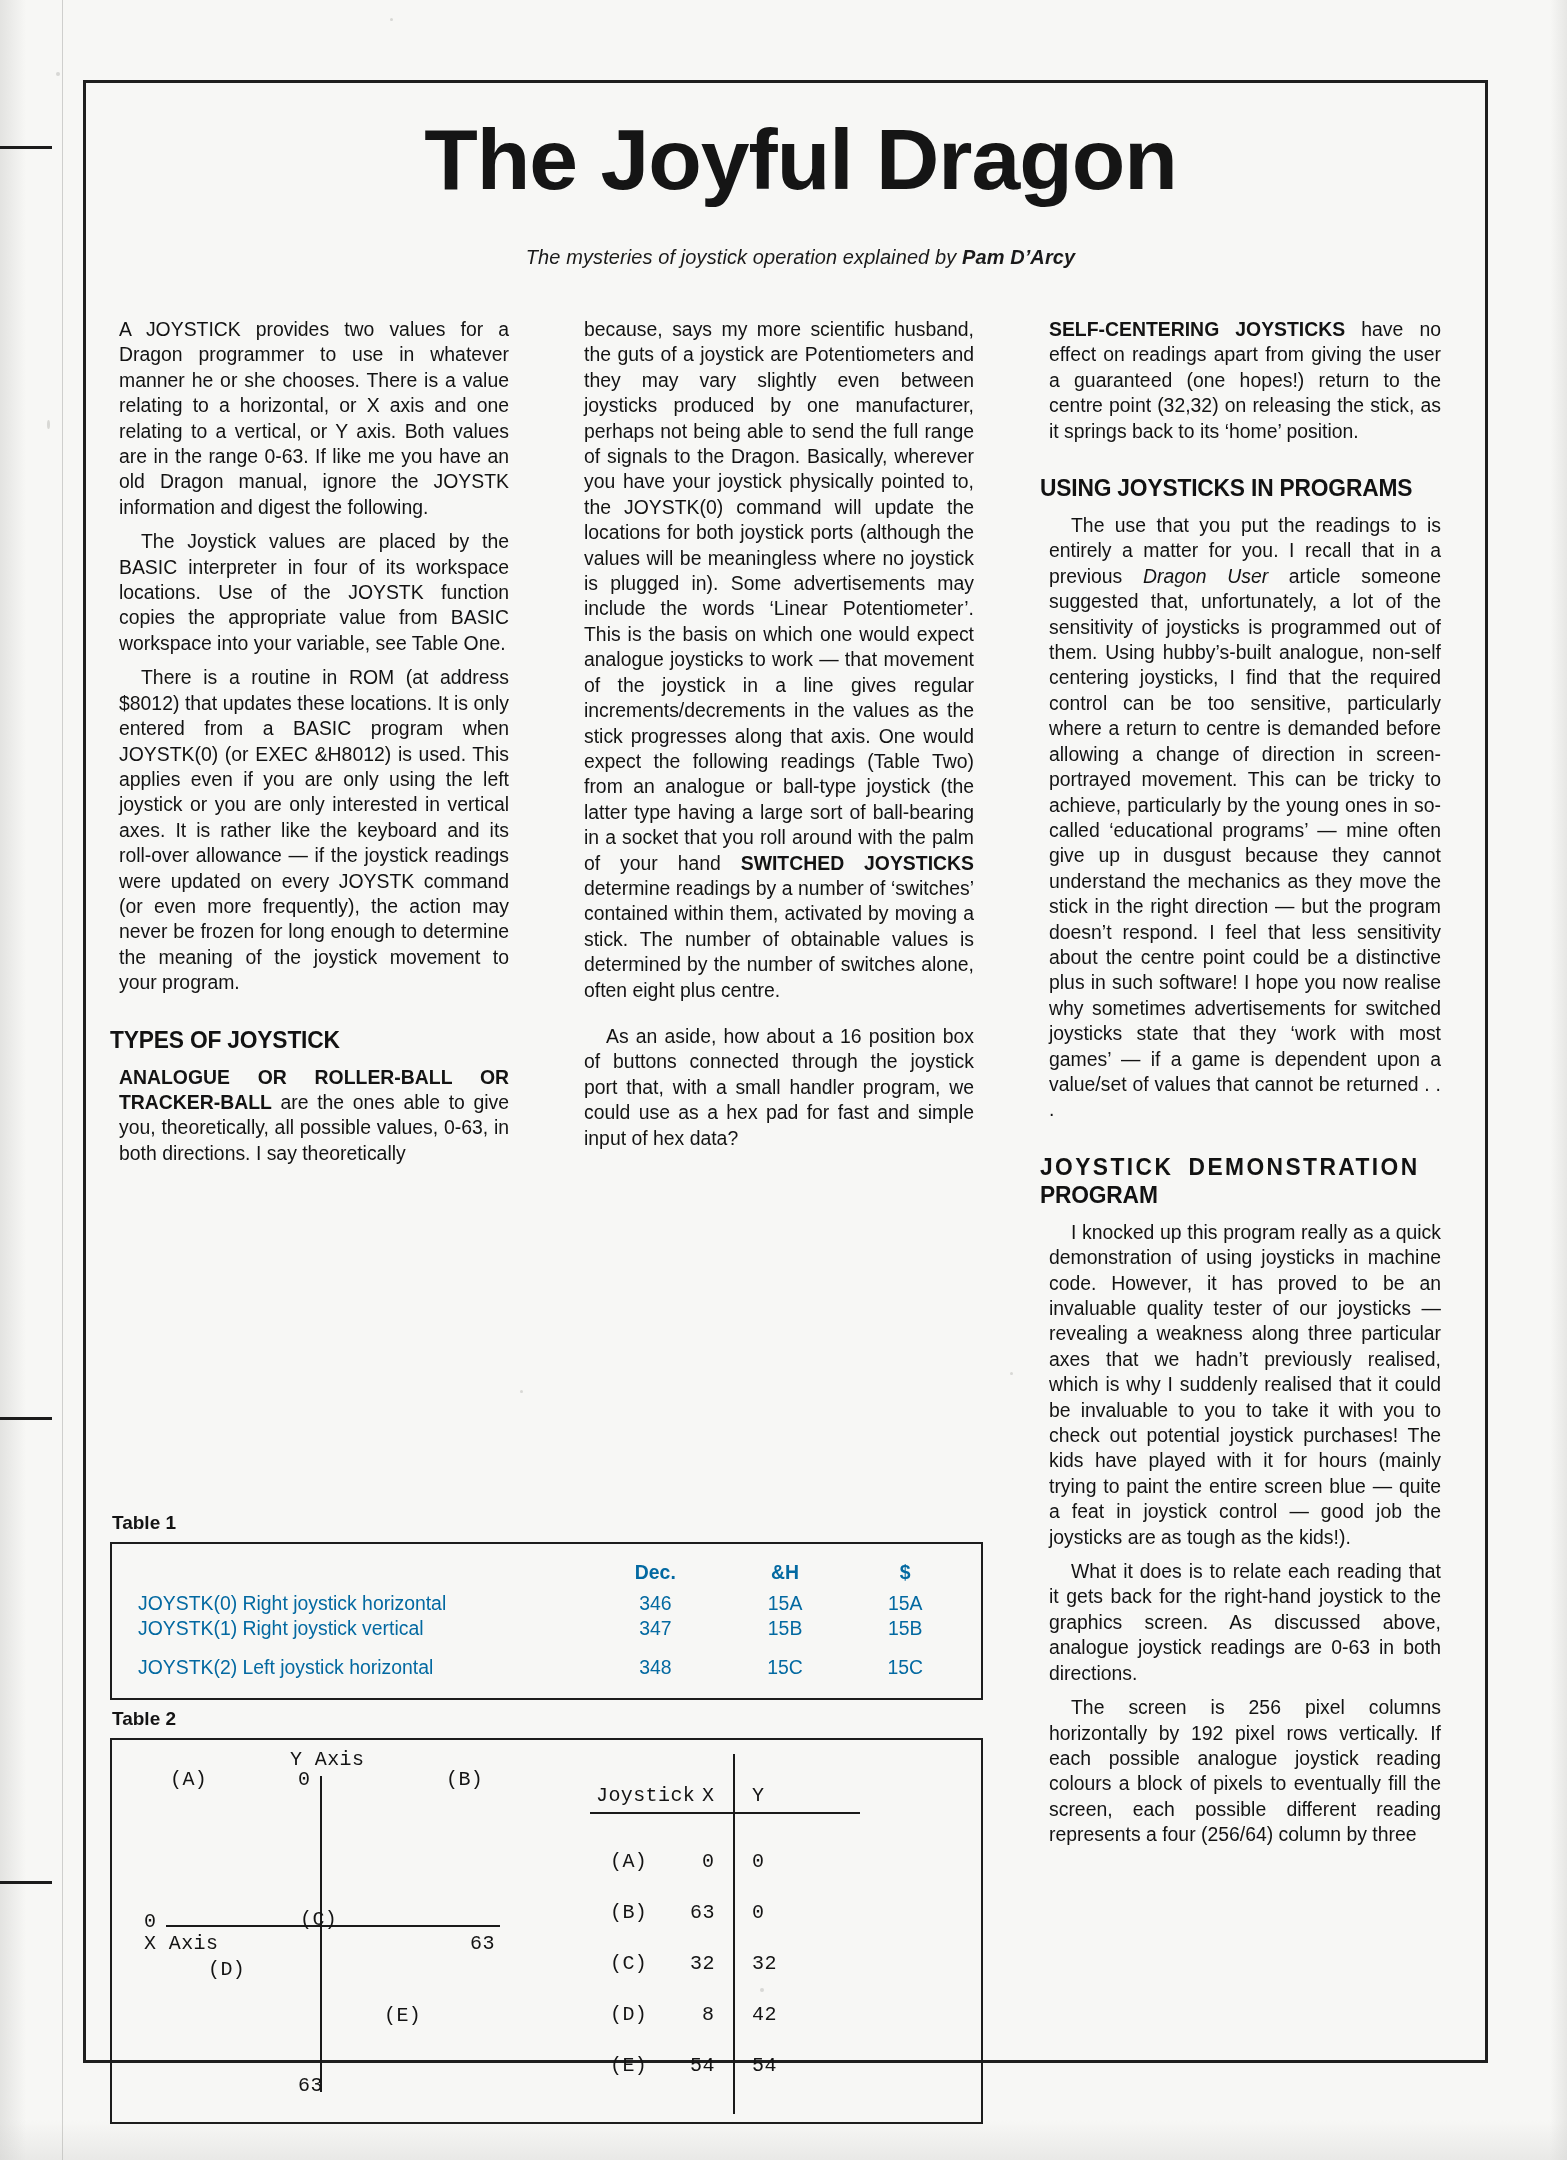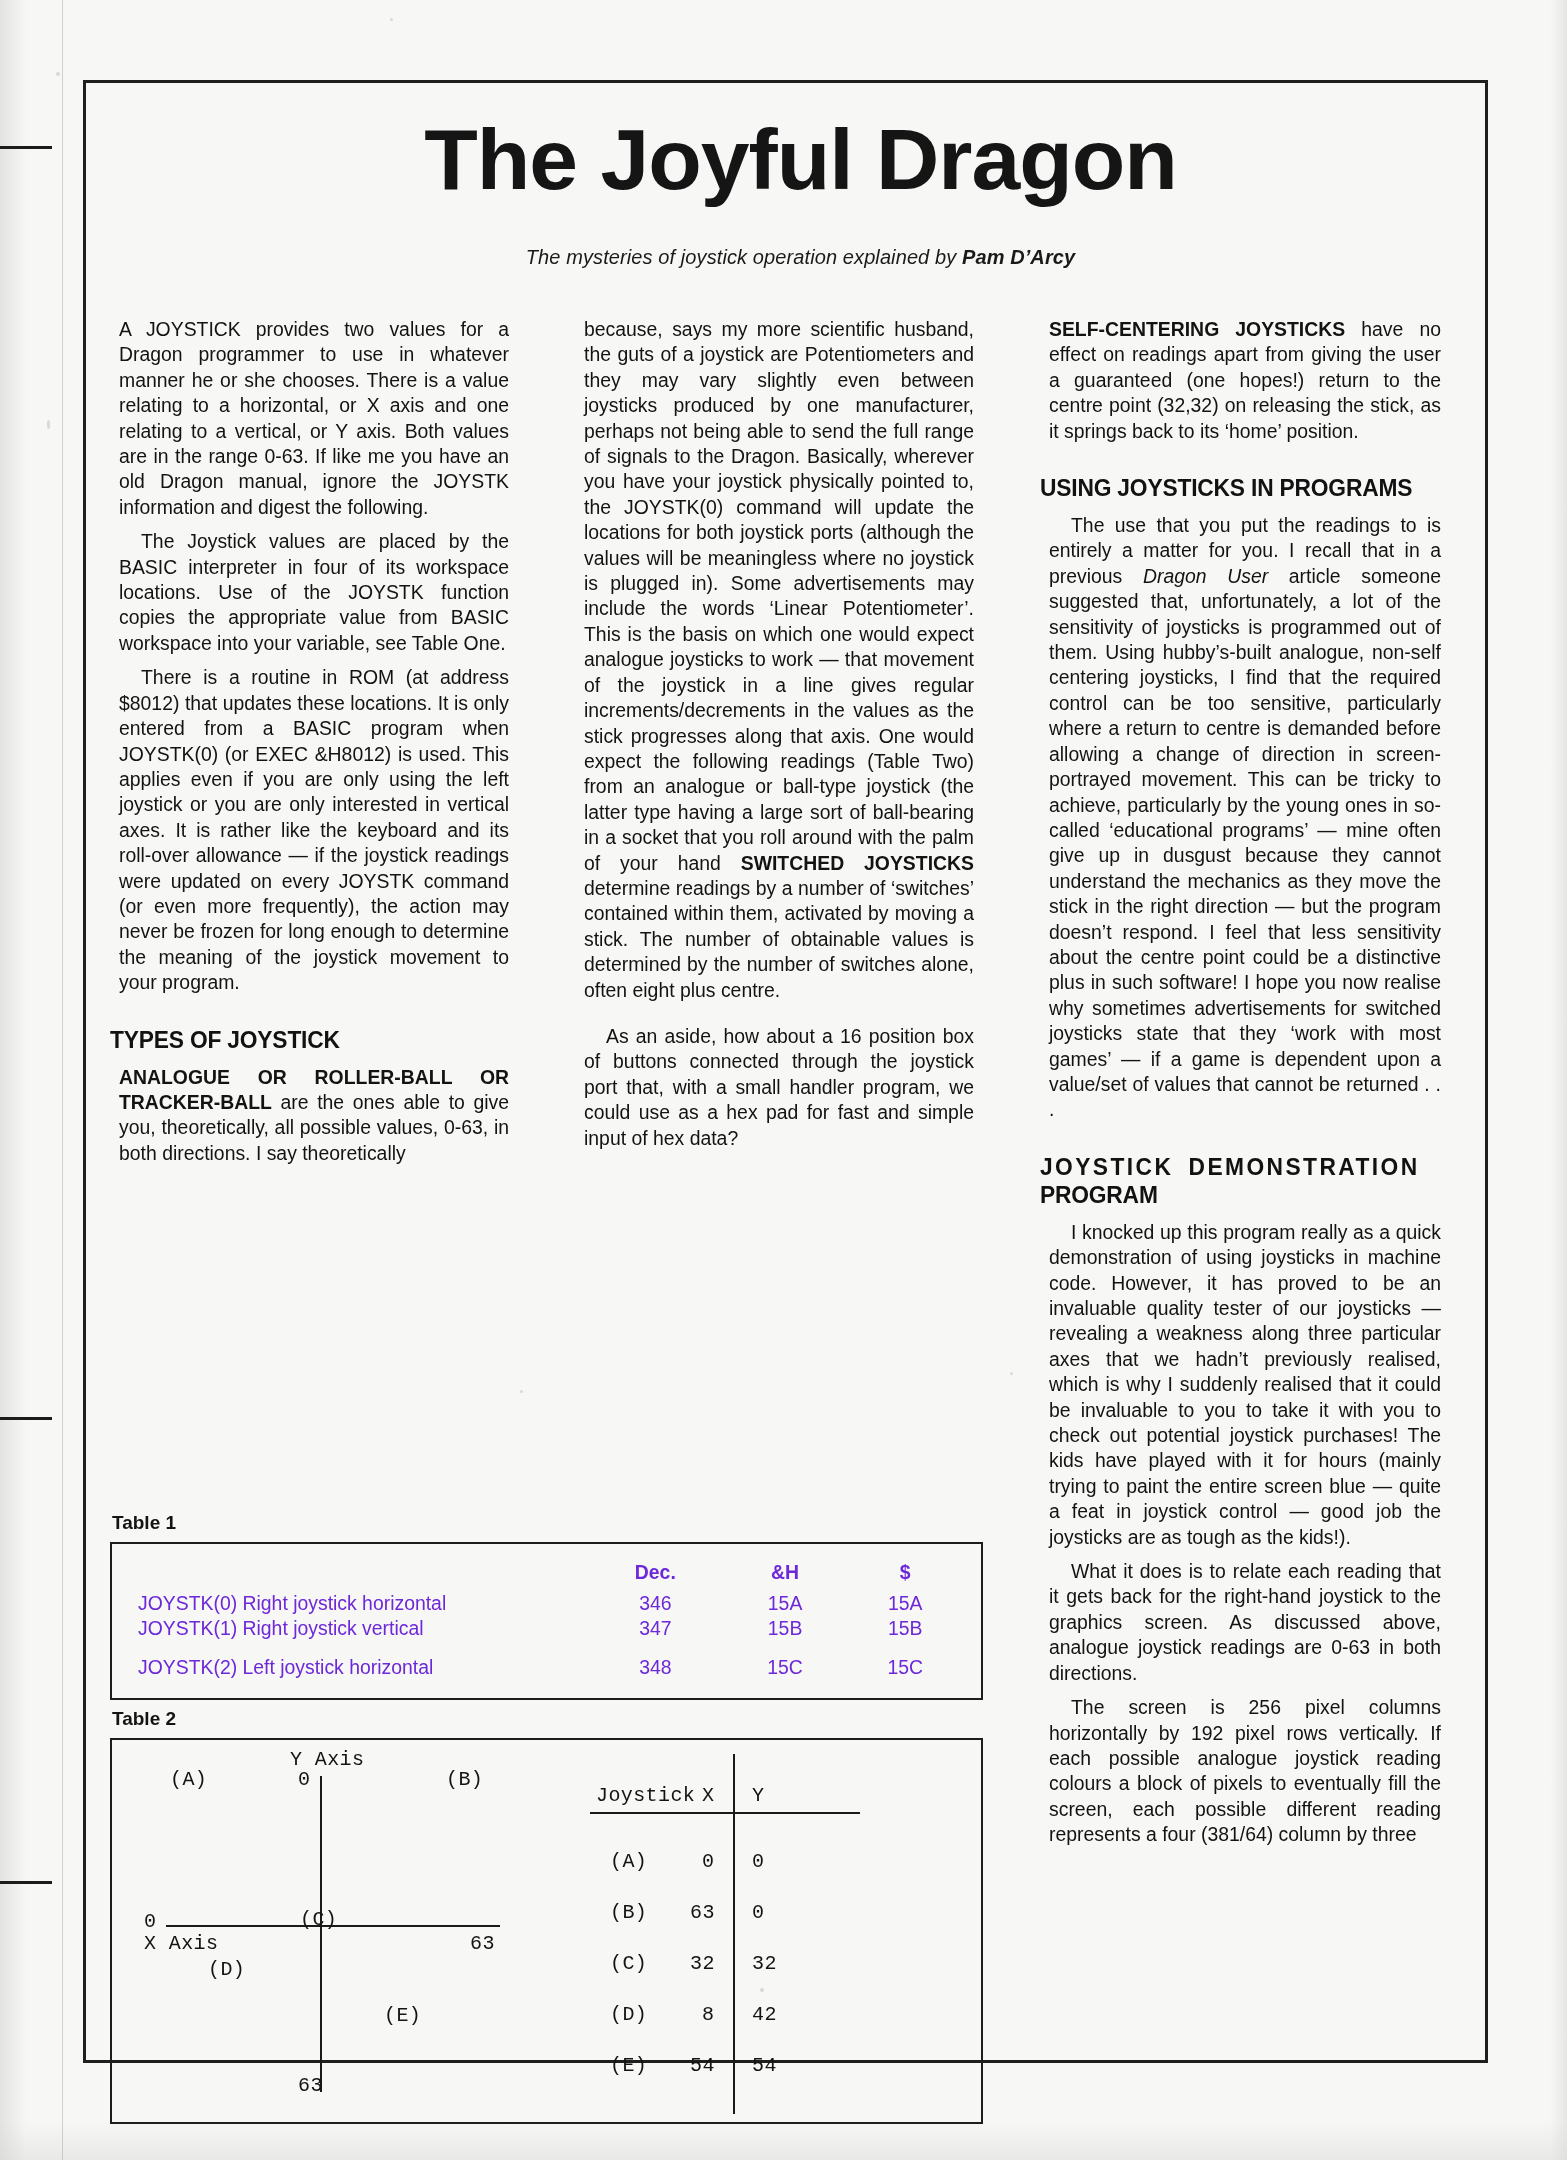--- a/index.html
+++ b/index.html
@@ -168,21 +168,21 @@
   .table1-wrap {
     position: absolute;
     left: 0;
     top: 1204px;
     width: 873px;
   }
   .t1 {
     width: 100%;
     border-collapse: collapse;
     font-size: 19.4px;
-    color: #6d28d9;
+    color: #0369a1;
   }
   .t1 th, .t1 td {
     padding: 0;
     font-weight: normal;
     line-height: 25px;
   }
   .t1 thead th { font-weight: bold; padding-bottom: 6px; }
   .t1 .c-label { text-align: left; width: 470px; padding-left: 26px; }
   .t1 .c-dec   { text-align: center; width: 140px; }
   .t1 .c-hex   { text-align: center; width: 130px; }
@@ -284,21 +284,21 @@
       <p class="body"><b class="lead">SELF-CENTERING JOYSTICKS</b><span> have no effect on readings apart from giving the user a guaranteed (one hopes!) return to the centre point (32,32) on releasing the stick, as it springs back to its ‘home’ position.</span></p>
 
       <h2 class="section">USING JOYSTICKS IN PROGRAMS</h2>
 
       <p class="body indent"><span>The use that you put the readings to is entirely a matter for you. I recall that in a previous </span><i class="ital">Dragon User</i><span> article someone suggested that, unfortunately, a lot of the sensitivity of joysticks is programmed out of them. Using hubby’s-built analogue, non-self centering joysticks, I find that the required control can be too sensitive, particularly where a return to centre is demanded before allowing a change of direction in screen-portrayed movement. This can be tricky to achieve, particularly by the young ones in so-called ‘educational programs’ — mine often give up in dusgust because they cannot understand the mechanics as they move the stick in the right direction — but the program doesn’t respond. I feel that less sensitivity about the centre point could be a distinctive plus in such software! I hope you now realise why sometimes advertisements for switched joysticks state that they ‘work with most games’ — if a game is dependent upon a value/set of values that cannot be returned . . .</span></p>
 
       <h2 class="section spread"><span>JOYSTICK DEMONSTRATION</span><br><span style="letter-spacing:-.2px;word-spacing:0;">PROGRAM</span></h2>
 
       <p class="body indent">I knocked up this program really as a quick demonstration of using joysticks in machine code. However, it has proved to be an invaluable quality tester of our joysticks — revealing a weakness along three particular axes that we hadn’t previously realised, which is why I suddenly realised that it could be invaluable to you to take it with you to check out potential joystick purchases! The kids have played with it for hours (mainly trying to paint the entire screen blue — quite a feat in joystick control — good job the joysticks are as tough as the kids!).</p>
       <p class="body">What it does is to relate each reading that it gets back for the right-hand joystick to the graphics screen. As discussed above, analogue joystick readings are 0-63 in both directions.</p>
-      <p class="body">The screen is 256 pixel columns horizontally by 192 pixel rows vertically. If each possible analogue joystick reading colours a block of pixels to eventually fill the screen, each possible different reading represents a four (381/64) column by three</p>
+      <p class="body">The screen is 256 pixel columns horizontally by 192 pixel rows vertically. If each possible analogue joystick reading colours a block of pixels to eventually fill the screen, each possible different reading represents a four (256/64) column by three</p>
     </div>
 
     <div class="table1-wrap">
       <div class="table-caption">Table 1</div>
       <div class="tbl-box">
         <div class="t1-inner">
           <table class="t1">
             <thead>
               <tr>
                 <th class="c-label"></th>

